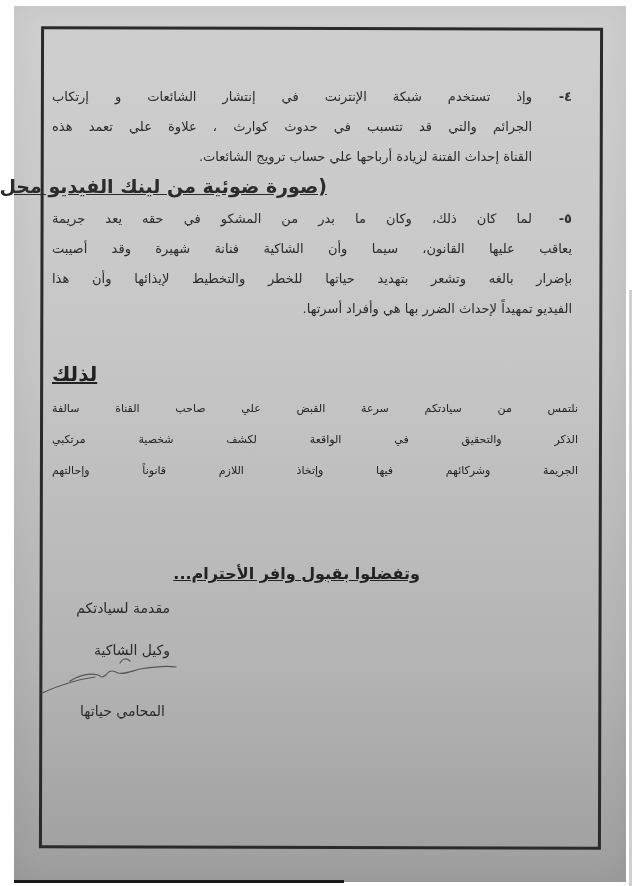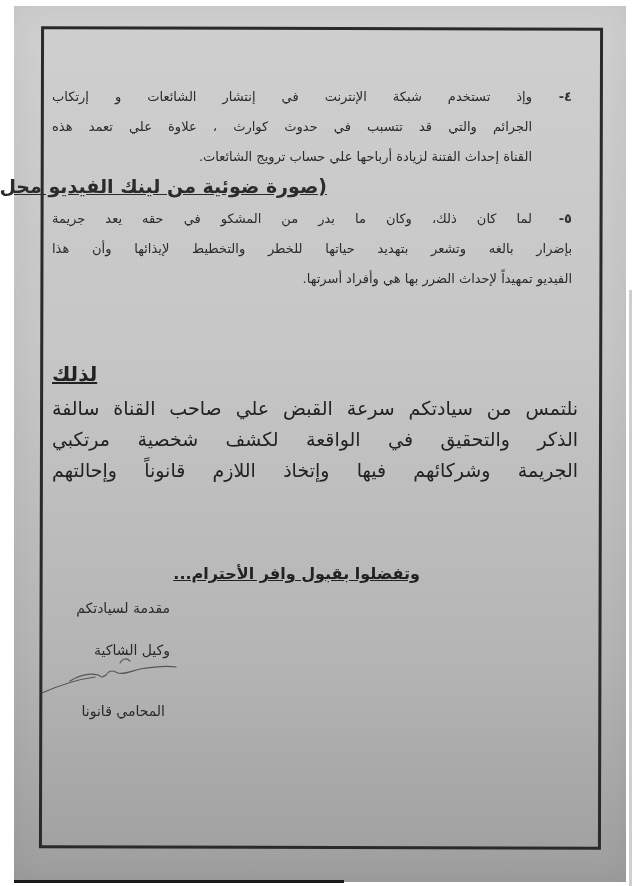--- a/index.html
+++ b/index.html
@@ -109,21 +109,21 @@
       color: #222;
       direction: rtl;
     }
     .request {
       position: absolute;
       left: 52px;
       top: 393px;
       width: 526px;
       direction: rtl;
       color: #222;
-      font-size: 19px;
+      font-size: 11px;
       line-height: 31px;
     }
     .closing {
       position: absolute;
       left: 180px;
       top: 564px;
       width: 240px;
       direction: rtl;
       text-align: right;
       font-weight: bold;
@@ -181,20 +181,21 @@
     <span class="line">وإذ تستخدم شبكة الإنترنت في إنتشار الشائعات و إرتكاب</span>
     <span class="line">الجرائم والتي قد تتسبب في حدوث كوارث ، علاوة علي تعمد هذه</span>
     <span class="line last">القناة إحداث الفتنة لزيادة أرباحها علي حساب ترويج الشائعات.</span>
   </div>
   <span class="caption">(صورة ضوئية من لينك الفيديو محل البلاغ)</span>
   <div class="para" style="margin-top:4px;">
     <span class="para-num">٥-</span>
     <span class="line">لما كان ذلك، وكان ما بدر من المشكو في حقه يعد جريمة</span>
   </div>
   <div>
+    <span class="line">يعاقب عليها القانون، سيما وأن الشاكية فنانة شهيرة وقد أصيبت</span>
     <span class="line">بإضرار بالغه وتشعر بتهديد حياتها للخطر والتخطيط لإيذائها وأن هذا</span>
     <span class="line last">الفيديو تمهيداً لإحداث الضرر بها هي وأفراد أسرتها.</span>
   </div>
 </div>
 
 <div class="heading">لذلك</div>
 
 <div class="request">
   <span class="line">نلتمس من سيادتكم سرعة القبض علي صاحب القناة سالفة</span>
   <span class="line">الذكر والتحقيق في الواقعة لكشف شخصية مرتكبي</span>
@@ -205,13 +206,13 @@
 
 <div class="sig-block">
   <span class="sig-line" style="top:8px;">مقدمة لسيادتكم</span>
   <span class="sig-line" style="top:34px;margin-top:16px;">وكيل الشاكية</span>
 </div>
 
 <svg class="signature" viewBox="0 0 140 40">
   <path d="M2 38 C 20 30, 40 24, 55 22 M30 26 C 40 20, 50 18, 58 20 C 62 21, 60 24, 66 20 C 70 14, 74 16, 78 18 C 84 20, 92 16, 100 14 C 112 12, 124 10, 136 12 M80 8 C 82 4, 86 2, 90 6" stroke="#555" stroke-width="1.2" fill="none" stroke-linecap="round"></path>
 </svg>
 
-<div class="lawyer-title">المحامي قانونا</div>
+<div class="lawyer-title">المحامي حياتها</div>
 
 </body></html>

